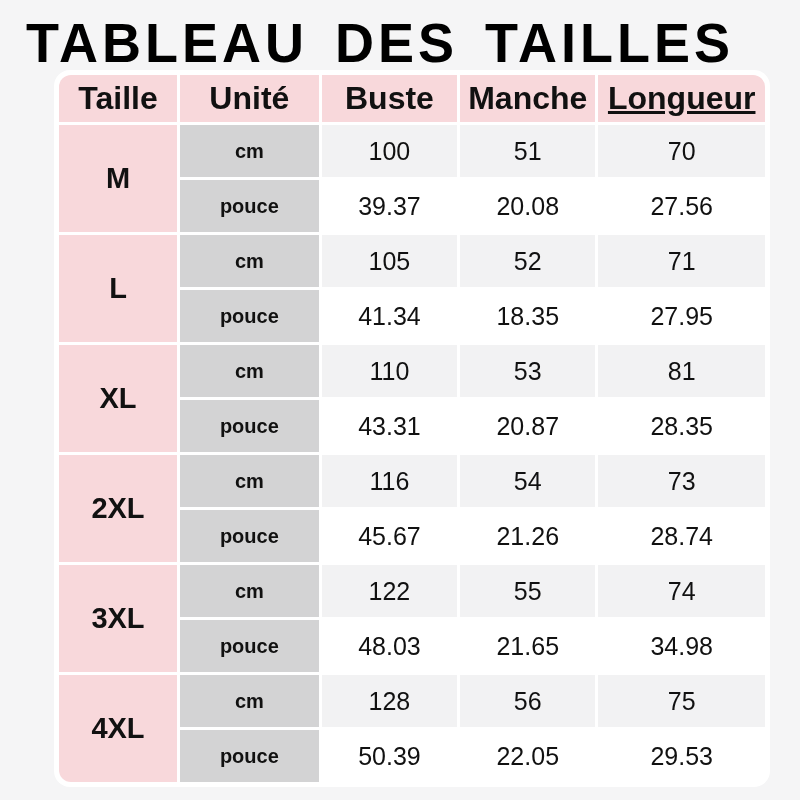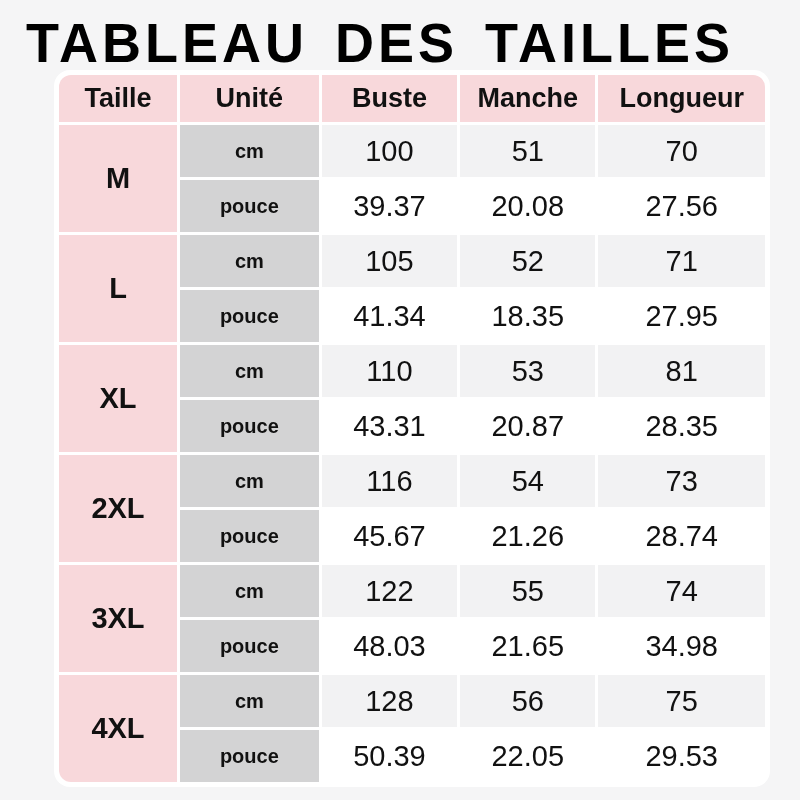--- a/index.html
+++ b/index.html
@@ -51,38 +51,38 @@
   col.c-long  { width: 24%; }
 
   th, td {
     text-align: center;
     vertical-align: middle;
     padding: 0;
   }
   thead th {
     background: var(--pink);
     height: 47px;
-    font-size: 27px;
+    font-size: 32px;
     font-weight: bold;
   }
   thead th:first-child { border-top-left-radius: 12px; }
-  thead th:last-child  { border-top-right-radius: 12px; }
+  thead th:last-child  { border-top-right-radius: 12px; text-decoration: underline; }
 
   td { height: 52px; }
   td.size {
     background: var(--pink);
     font-size: 29px;
     font-weight: bold;
   }
   td.unit {
     background: var(--gray);
     font-size: 20px;
     font-weight: bold;
   }
-  td.val { font-size: 29px; font-weight: 400; }
+  td.val { font-size: 25px; font-weight: 400; }
   tr.r-cm td.val { background: var(--rowlight); }
   tr.r-in td.val { background: var(--white); }
 
   tr.last-group td.size { border-bottom-left-radius: 12px; }
   tr.last-row td.val:last-child { border-bottom-right-radius: 10px; }
 </style>
 </head>
 <body>
 
 <div class="title">TABLEAU DES TAILLES</div>

